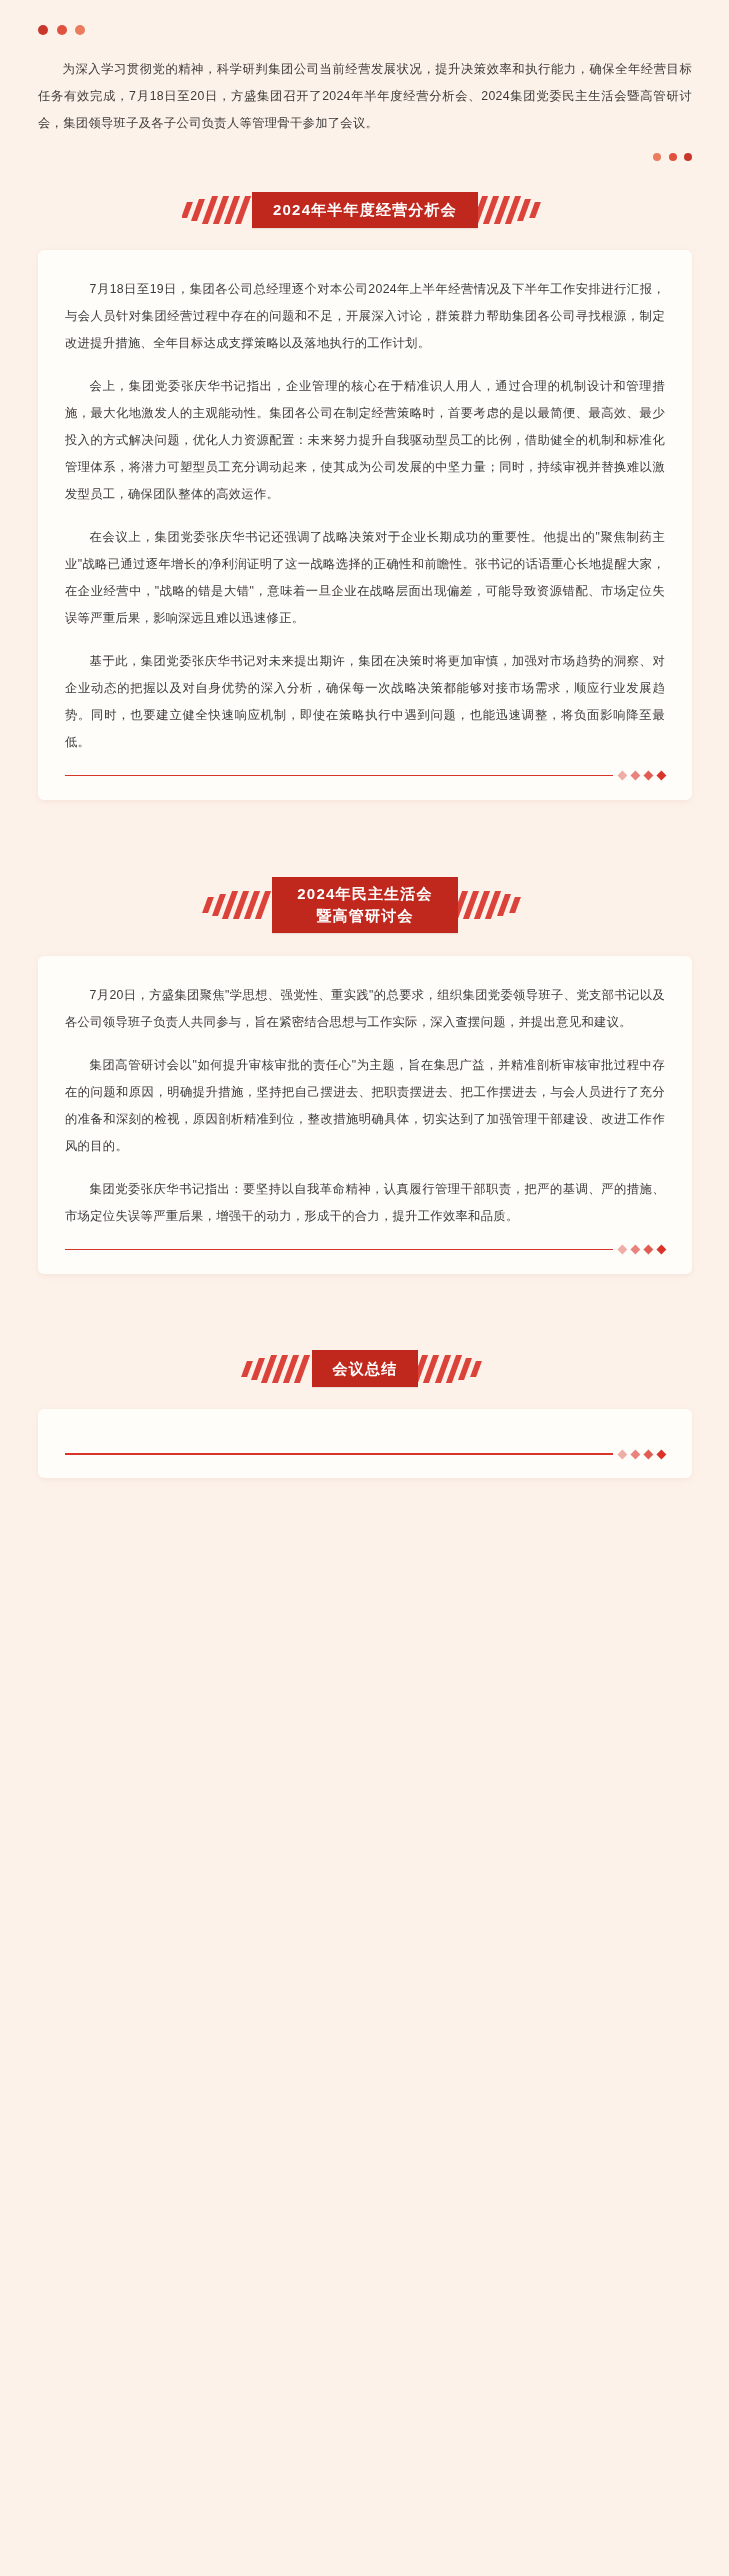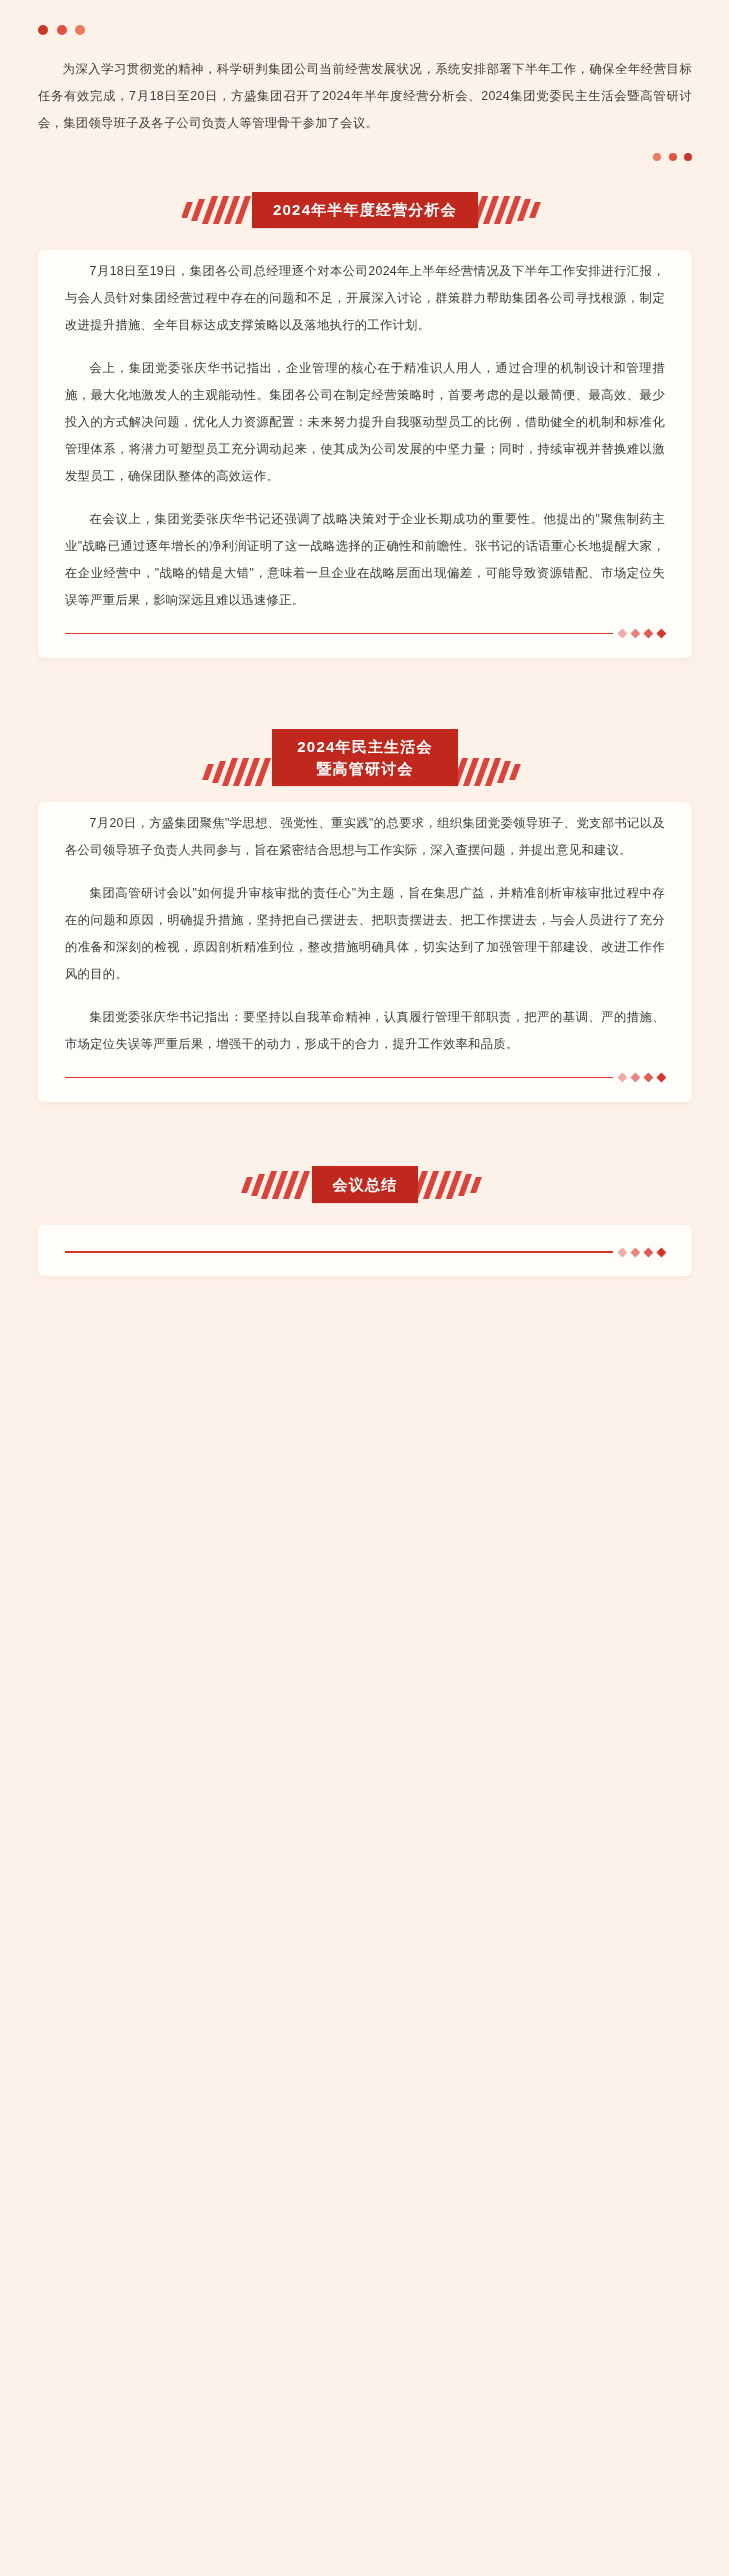--- a/index.html
+++ b/index.html
@@ -61,21 +61,21 @@
 
   
   .banner-wrap {
     position: relative;
     margin: 25px 0 0 0;
     display: flex;
     justify-content: center;
     align-items: center;
     height: 48px;
   }
-  .banner-wrap.tall { height: 69px; align-items: flex-end; }
+  .banner-wrap.tall { height: 69px; }
 
   .stripes {
     width: 74px;
     height: 28px;
     position: relative;
     overflow: hidden;
   }
   .stripes.left { margin-right: -3.7px; }
   .stripes.right { margin-left: -3.7px; }
   .stripes i {
@@ -111,25 +111,25 @@
     text-align: center;
     box-shadow: 0 1.2px 0 rgba(0,0,0,.08);
     white-space: pre-line;
     position: relative;
     z-index: 2;
   }
   .banner-label.two-line { padding: 6.2px 25px; }
 
   
   .card {
-    margin: 16px 38px 4px 38px;
+    margin: 16px 38px 16px 38px;
     background: #fffdfa;
     border-radius: 6.2px;
     box-shadow: 0 1.2px 6.2px rgba(180,120,90,.10);
-    padding: 8px 27px 21px 27px;
+    padding: 26px 27px 21px 27px;
     box-sizing: border-box;
     position: relative;
   }
   .card p {
     margin: 0 0 16px 0;
     font-size: 12.3px;
     line-height: 27px;
     color: #3c3a38;
     text-align: justify;
     text-indent: 2em;
@@ -166,21 +166,21 @@
 <body>
 
 <div class="page">
 
   <div class="top-dots">
     <span class="dot d1"></span>
     <span class="dot d2"></span>
     <span class="dot d3"></span>
   </div>
 
-  <div class="intro">为深入学习贯彻党的精神，科学研判集团公司当前经营发展状况，系统安排部署下半年工作，确保全年经营目标任务有效完成，7月18日至20日，方盛集团召开了2024年半年度经营分析会、2024集团党委民主生活会暨高管研讨会，集团领导班子及各子公司负责人等管理骨干参加了会议。</div>
+  <div class="intro">为深入学习贯彻党的精神，科学研判集团公司当前经营发展状况，提升决策效率和执行能力，确保全年经营目标任务有效完成，7月18日至20日，方盛集团召开了2024年半年度经营分析会、2024集团党委民主生活会暨高管研讨会，集团领导班子及各子公司负责人等管理骨干参加了会议。</div>
 
   <div class="right-dots">
     <span class="dot d3"></span>
     <span class="dot d2"></span>
     <span class="dot d1"></span>
   </div>
 
   <div class="banner-wrap">
     <span class="stripes left">
       <i></i>
@@ -198,20 +198,21 @@
         <i></i>
         <i></i>
         <i></i>
     </span>
   </div>
 
   <div class="card">
     <p>7月18日至19日，集团各公司总经理逐个对本公司2024年上半年经营情况及下半年工作安排进行汇报，与会人员针对集团经营过程中存在的问题和不足，开展深入讨论，群策群力帮助集团各公司寻找根源，制定改进提升措施、全年目标达成支撑策略以及落地执行的工作计划。</p>
     <p>会上，集团党委张庆华书记指出，企业管理的核心在于精准识人用人，通过合理的机制设计和管理措施，最大化地激发人的主观能动性。集团各公司在制定经营策略时，首要考虑的是以最简便、最高效、最少投入的方式解决问题，优化人力资源配置：未来努力提升自我驱动型员工的比例，借助健全的机制和标准化管理体系，将潜力可塑型员工充分调动起来，使其成为公司发展的中坚力量；同时，持续审视并替换难以激发型员工，确保团队整体的高效运作。</p>
     <p>在会议上，集团党委张庆华书记还强调了战略决策对于企业长期成功的重要性。他提出的"聚焦制药主业"战略已通过逐年增长的净利润证明了这一战略选择的正确性和前瞻性。张书记的话语重心长地提醒大家，在企业经营中，"战略的错是大错"，意味着一旦企业在战略层面出现偏差，可能导致资源错配、市场定位失误等严重后果，影响深远且难以迅速修正。</p>
+    <p>基于此，集团党委张庆华书记对未来提出期许，集团在决策时将更加审慎，加强对市场趋势的洞察、对企业动态的把握以及对自身优势的深入分析，确保每一次战略决策都能够对接市场需求，顺应行业发展趋势。同时，也要建立健全快速响应机制，即使在策略执行中遇到问题，也能迅速调整，将负面影响降至最低。</p>
     <div class="card-footer">
       <span class="rule"></span>
       <span class="sq s4"></span>
       <span class="sq s3"></span>
       <span class="sq s2"></span>
       <span class="sq"></span>
     </div>
   </div>
 
   <div class="spacer-48"></div>

